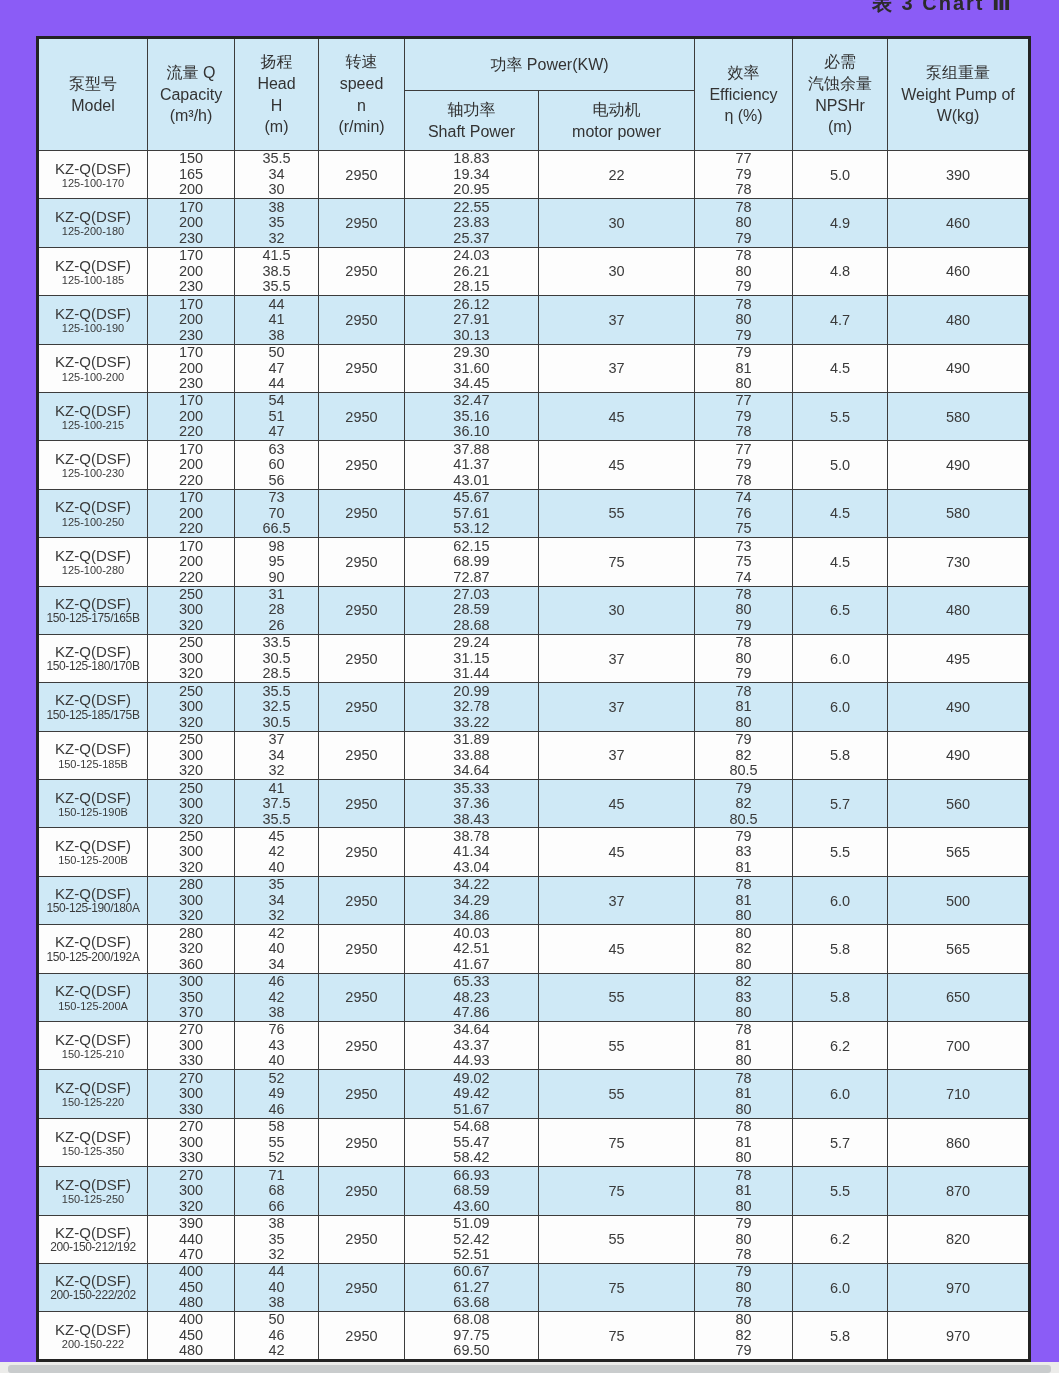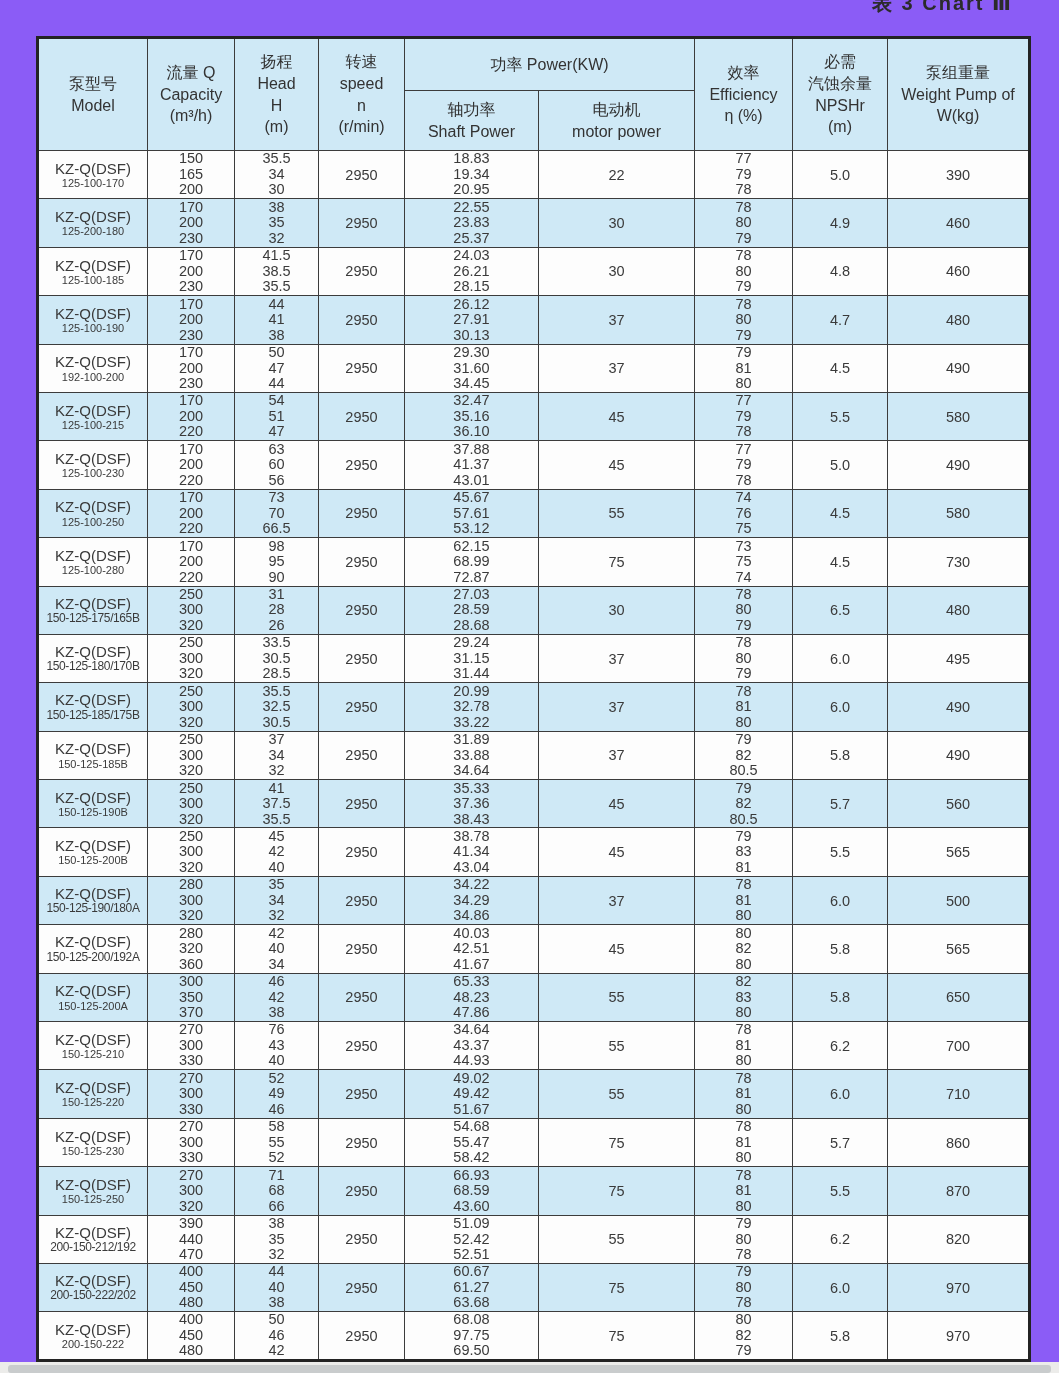--- a/index.html
+++ b/index.html
@@ -191,21 +191,21 @@
       <td>37</td>
       <td class="multi">78
 80
 79</td>
       <td>4.7</td>
       <td>480</td>
     </tr>
         <tr>
       <td class="model-cell">
         <div class="model-line1">KZ-Q(DSF)</div>
-        <div class="model-line2">192-100-200</div>
+        <div class="model-line2">125-100-200</div>
       </td>
       <td class="multi">170
 200
 230</td>
       <td class="multi">50
 47
 44</td>
       <td>2950</td>
       <td class="multi">29.30
 31.60
@@ -543,21 +543,21 @@
       <td>55</td>
       <td class="multi">78
 81
 80</td>
       <td>6.0</td>
       <td>710</td>
     </tr>
         <tr>
       <td class="model-cell">
         <div class="model-line1">KZ-Q(DSF)</div>
-        <div class="model-line2">150-125-230</div>
+        <div class="model-line2">150-125-350</div>
       </td>
       <td class="multi">270
 300
 330</td>
       <td class="multi">58
 55
 52</td>
       <td>2950</td>
       <td class="multi">54.68
 55.47

